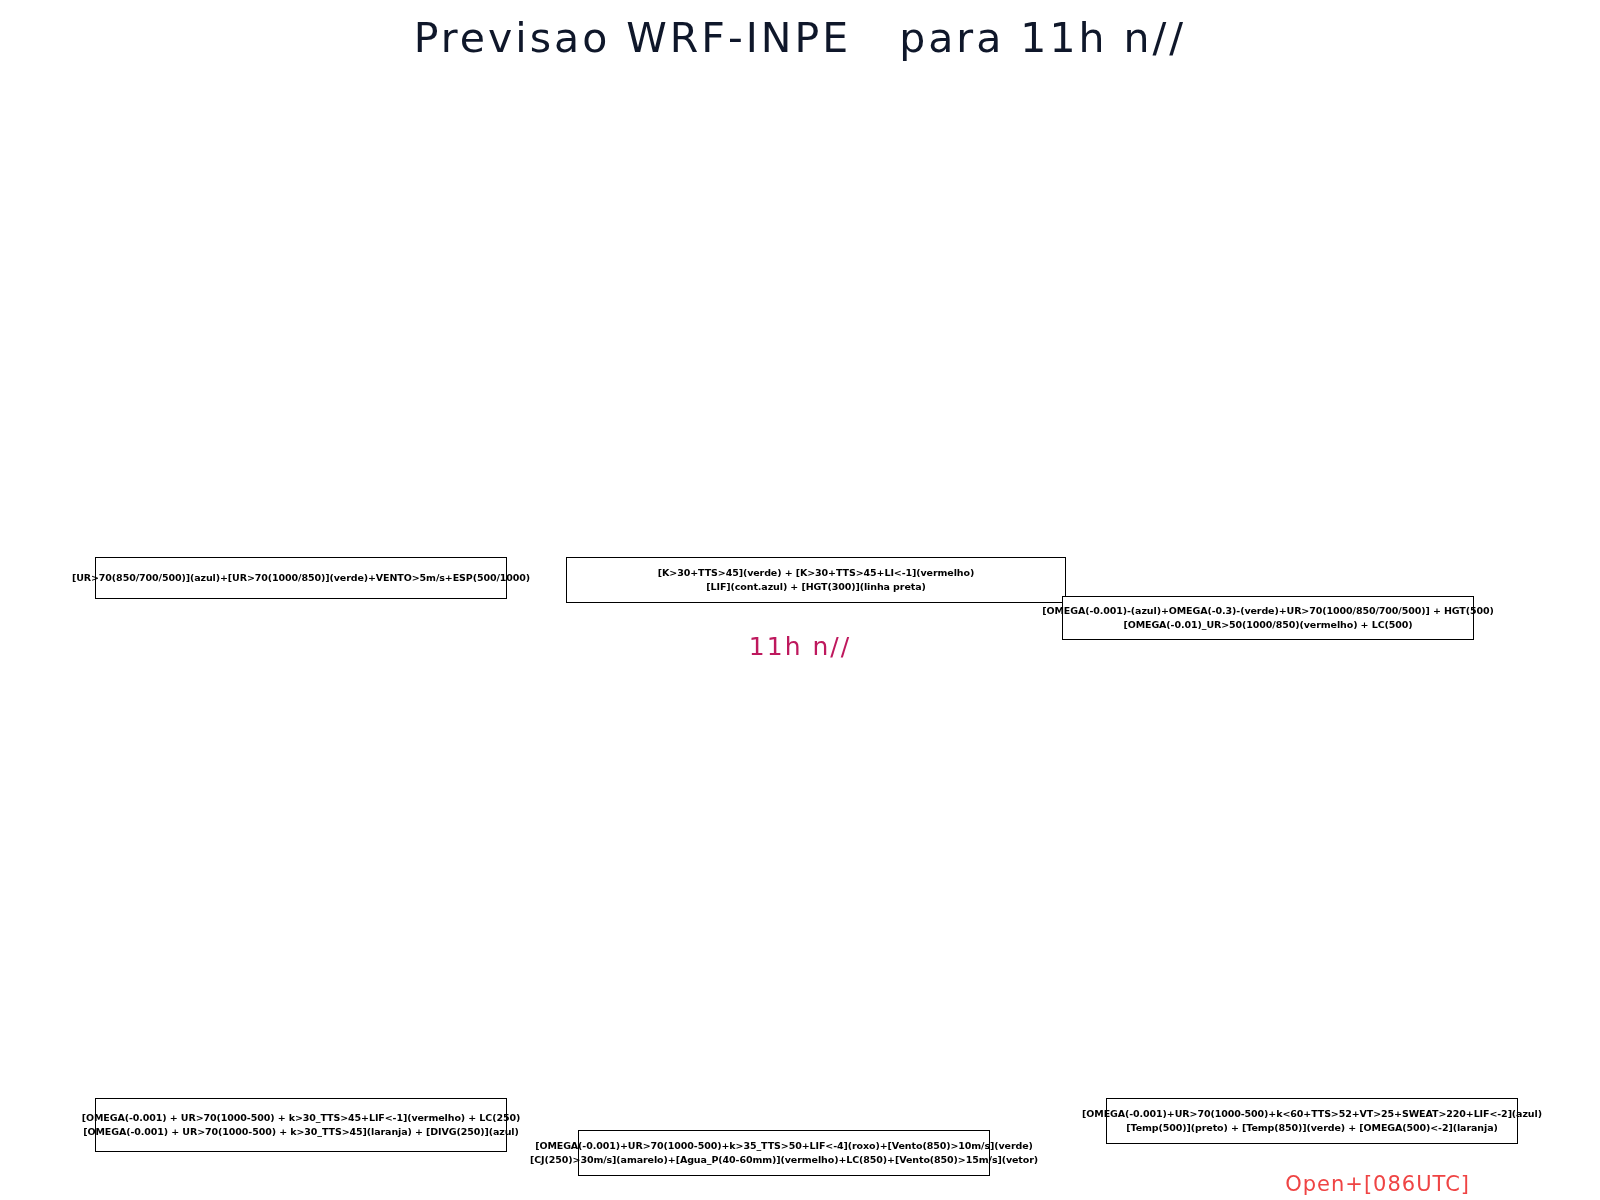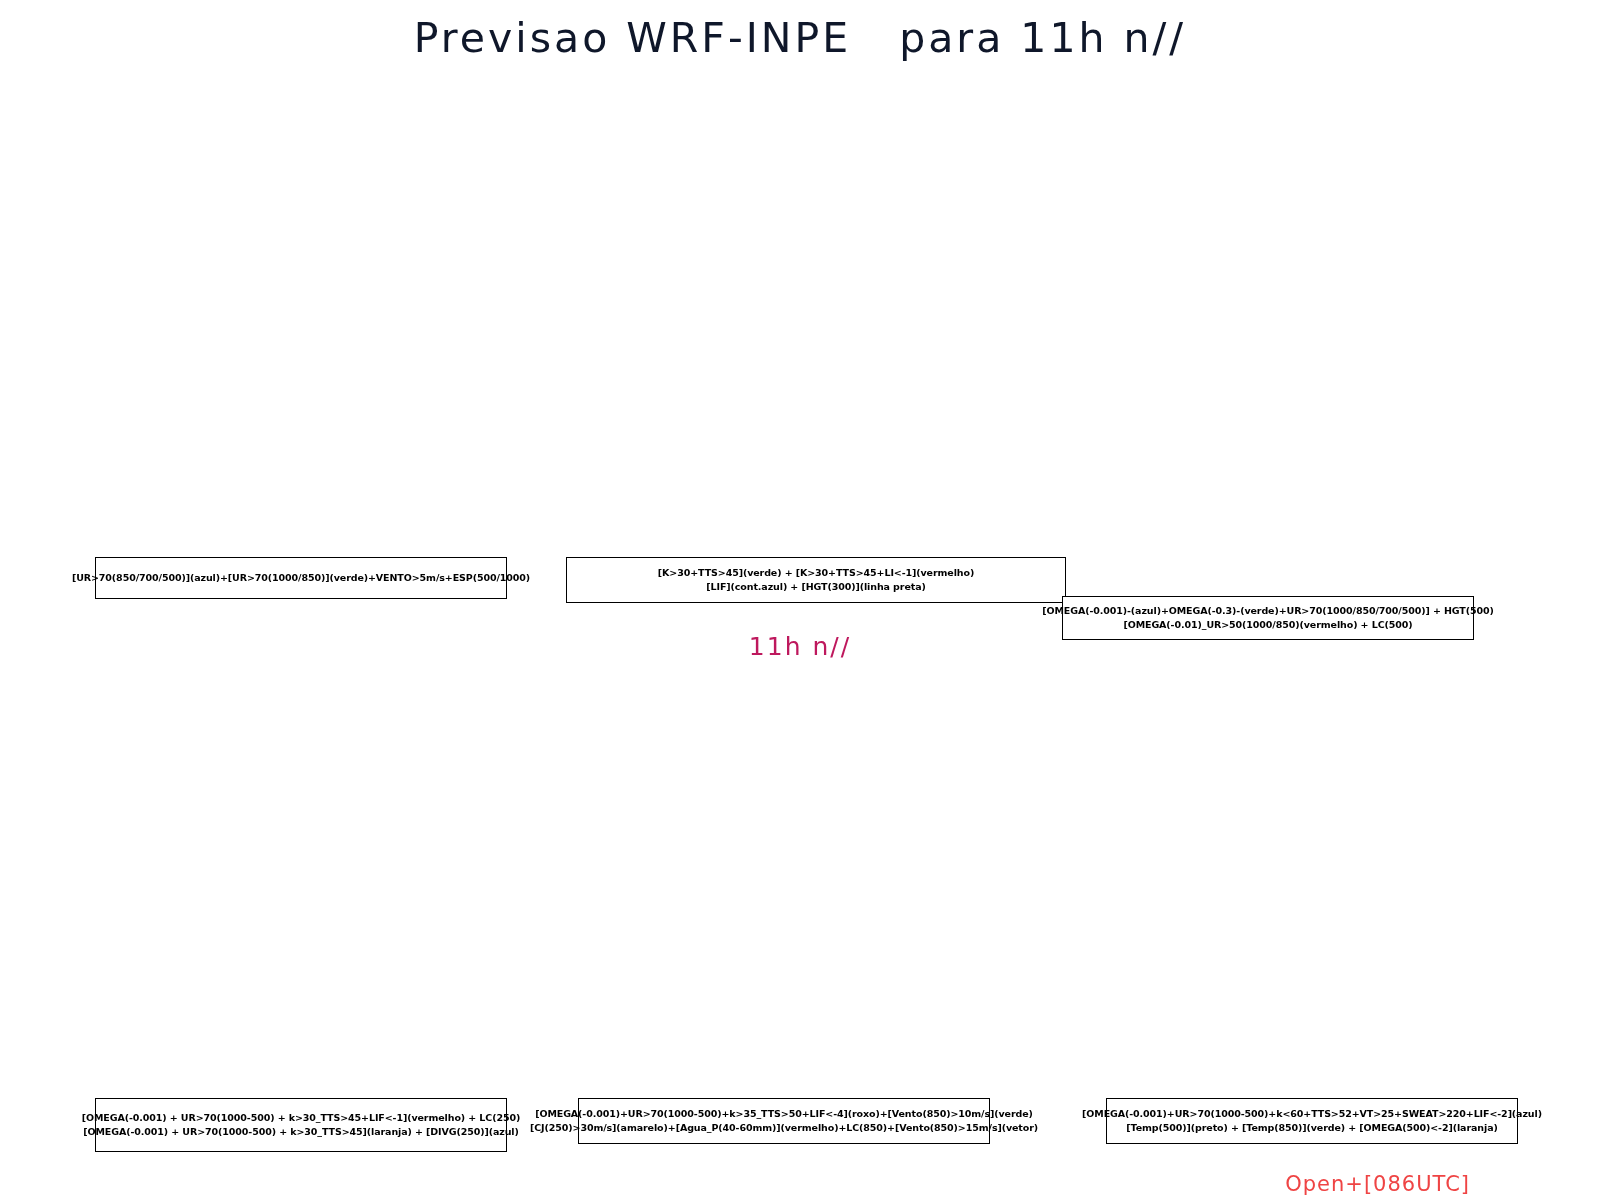--- a/index.html
+++ b/index.html
@@ -72,21 +72,21 @@
     letter-spacing: -0.1px;
   }
 
   
   #legend-top-left   { left: 95px;  top: 557px; width: 412px; height: 42px; }
   #legend-top-center { left: 566px; top: 557px; width: 500px; height: 46px; }
   #legend-top-right  { left: 1062px;top: 557px; width: 412px; height: 44px; margin-top: 39px; }
 
   
   #legend-bottom-left   { left: 95px;  top: 1098px; width: 412px; height: 54px; }
-  #legend-bottom-center { left: 578px; top: 1098px; width: 412px; height: 46px; }
+  #legend-bottom-center { left: 578px; top: 1130px; width: 412px; height: 46px; }
   #legend-bottom-right  { left: 1062px;top: 1098px; width: 412px; height: 46px; margin-left: 44px; }
 </style>
 </head>
 <body>
 
 <div class="title">Previsao WRF-INPE   para 11h n//</div>
 
 <div class="legend-box" id="legend-top-left">
   <div class="legend-line">[UR&gt;70(850/700/500)](azul)+[UR&gt;70(1000/850)](verde)+VENTO&gt;5m/s+ESP(500/1000)</div>
 </div>

